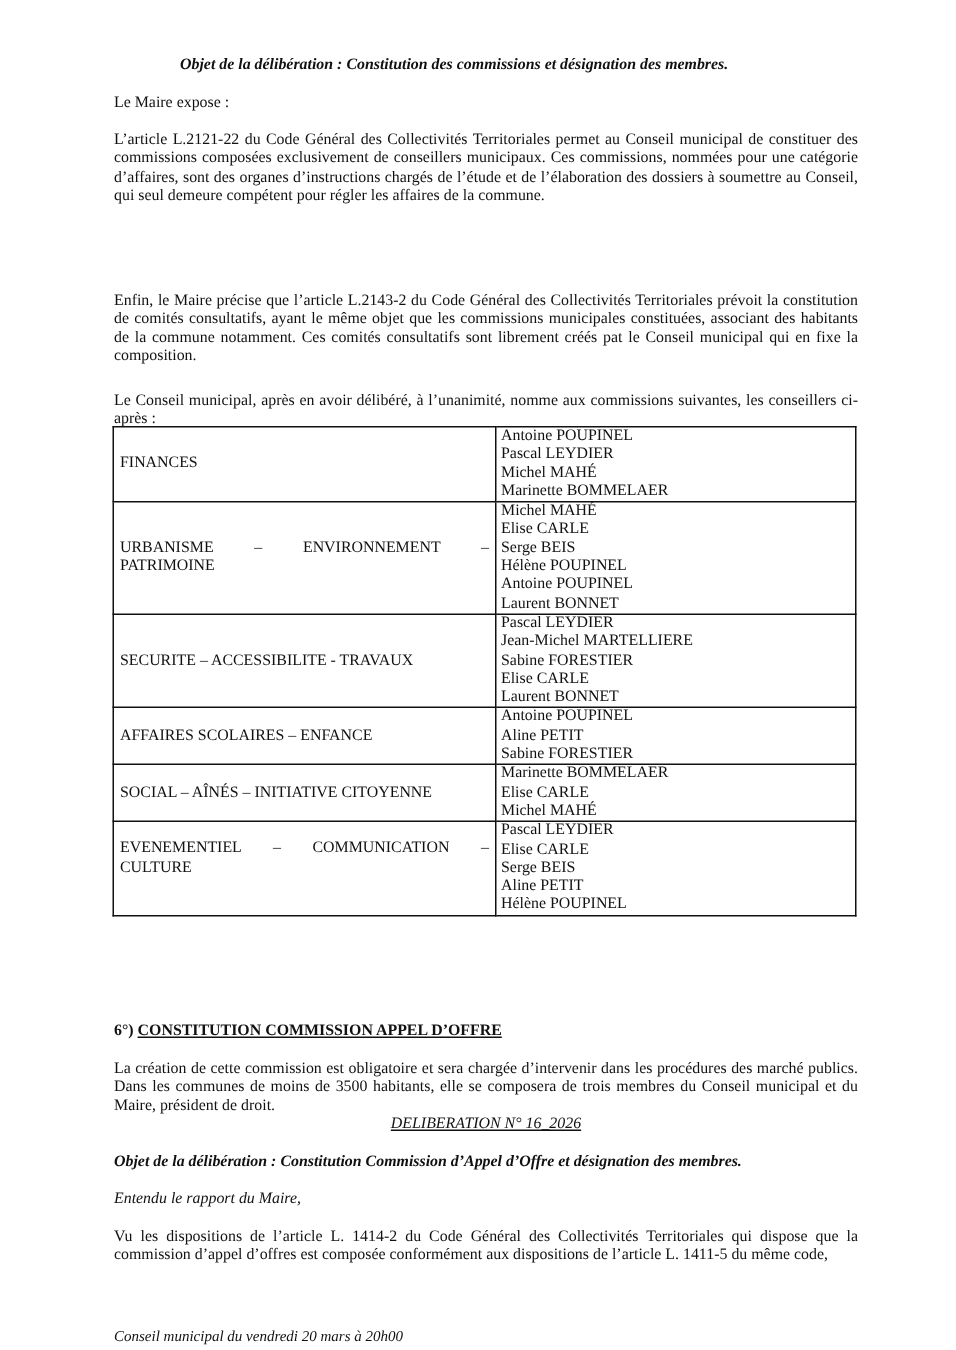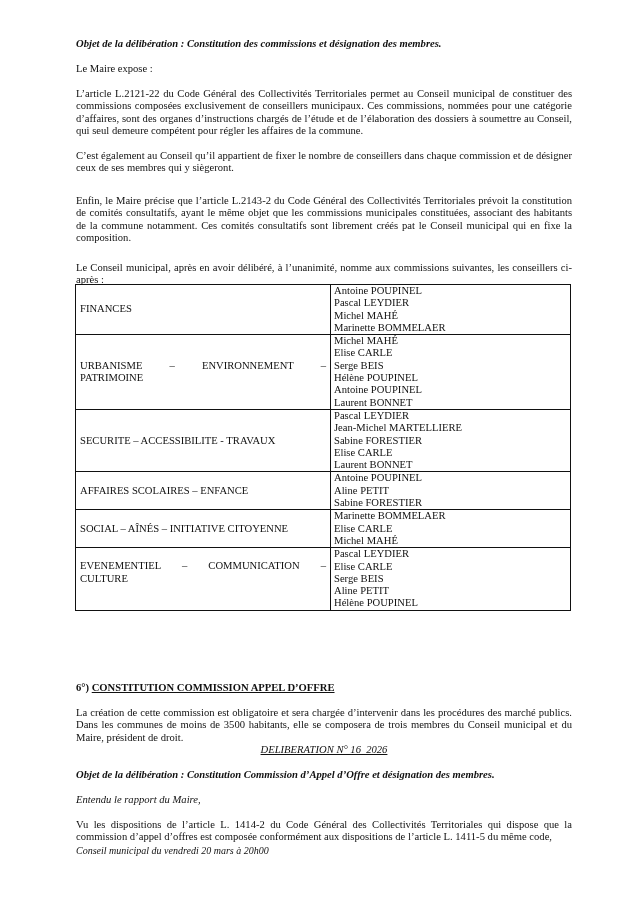--- a/index.html
+++ b/index.html
@@ -24,28 +24,27 @@
   .heading .ul { text-decoration: underline; }
   .center-ul { text-align: center; font-style: italic; text-decoration: underline; }
   .footer-it { font-style: italic; font-size: 10px; }
   .pagenum { text-align: center; margin-top: 36px; }
 </style>
 </head>
 <body>
 
 <div class="page">
 
-  <div class="blk it-bold" style="top:38px;">Objet de la délibération : Constitution des commissions et désignation des membres.</div>
+  <div class="blk it-bold" style="top:38px;margin-left:44px;">Objet de la délibération : Constitution des commissions et désignation des membres.</div>
 
   <div class="blk" style="top:63px;">Le Maire expose :</div>
 
   <div class="blk" style="top:88px;">L’article L.2121-22 du Code Général des Collectivités Territoriales permet au Conseil municipal de constituer des commissions composées exclusivement de conseillers municipaux. Ces commissions, nommées pour une catégorie d’affaires, sont des organes d’instructions chargés de l’étude et de l’élaboration des dossiers à soumettre au Conseil, qui seul demeure compétent pour régler les affaires de la commune.</div>
 
   <div class="blk" style="top:150px;">
-    <p>C’est également au Conseil qu’il appartient de fixer le nombre de conseillers dans chaque commission et de désigner ceux de ses membres qui y siègeront.</p>
   </div>
 
   <div class="blk" style="top:195px;">Enfin, le Maire précise que l’article L.2143-2 du Code Général des Collectivités Territoriales prévoit la constitution de comités consultatifs, ayant le même objet que les commissions municipales constituées, associant des habitants de la commune notamment. Ces comités consultatifs sont librement créés pat le Conseil municipal qui en fixe la composition.</div>
 
   <div class="blk" style="top:262px;">Le Conseil municipal, après en avoir délibéré, à l’unanimité, nomme aux commissions suivantes, les conseillers ci-après :</div>
 
   <table class="tbl">
     <tbody>
       <tr>
         <td class="cat">FINANCES</td>
@@ -123,16 +122,16 @@
   <div class="blk" style="top:707px;">La création de cette commission est obligatoire et sera chargée d’intervenir dans les procédures des marché publics. Dans les communes de moins de 3500 habitants, elle se composera de trois membres du Conseil municipal et du Maire, président de droit.</div>
 
   <div class="blk center-ul" style="top:744px;">DELIBERATION N° 16_2026</div>
 
   <div class="blk it-bold" style="top:769px;">Objet de la délibération : Constitution Commission d’Appel d’Offre et désignation des membres.</div>
 
   <div class="blk" style="top:794px;font-style:italic;">Entendu le rapport du Maire,</div>
 
   <div class="blk" style="top:819px;">Vu les dispositions de l’article L. 1414-2 du Code Général des Collectivités Territoriales qui dispose que la commission d’appel d’offres est composée conformément aux dispositions de l’article L. 1411-5 du même code,</div>
 
-  <div class="blk footer-it" style="top:845px;">Conseil municipal du vendredi 20 mars à 20h00</div>
+  <div class="blk footer-it" style="top:886px;">Conseil municipal du vendredi 20 mars à 20h00</div>
 
   <div class="blk pagenum" style="top:871px;">Page 7 sur 12</div>
 </div>
 
 </body></html>

